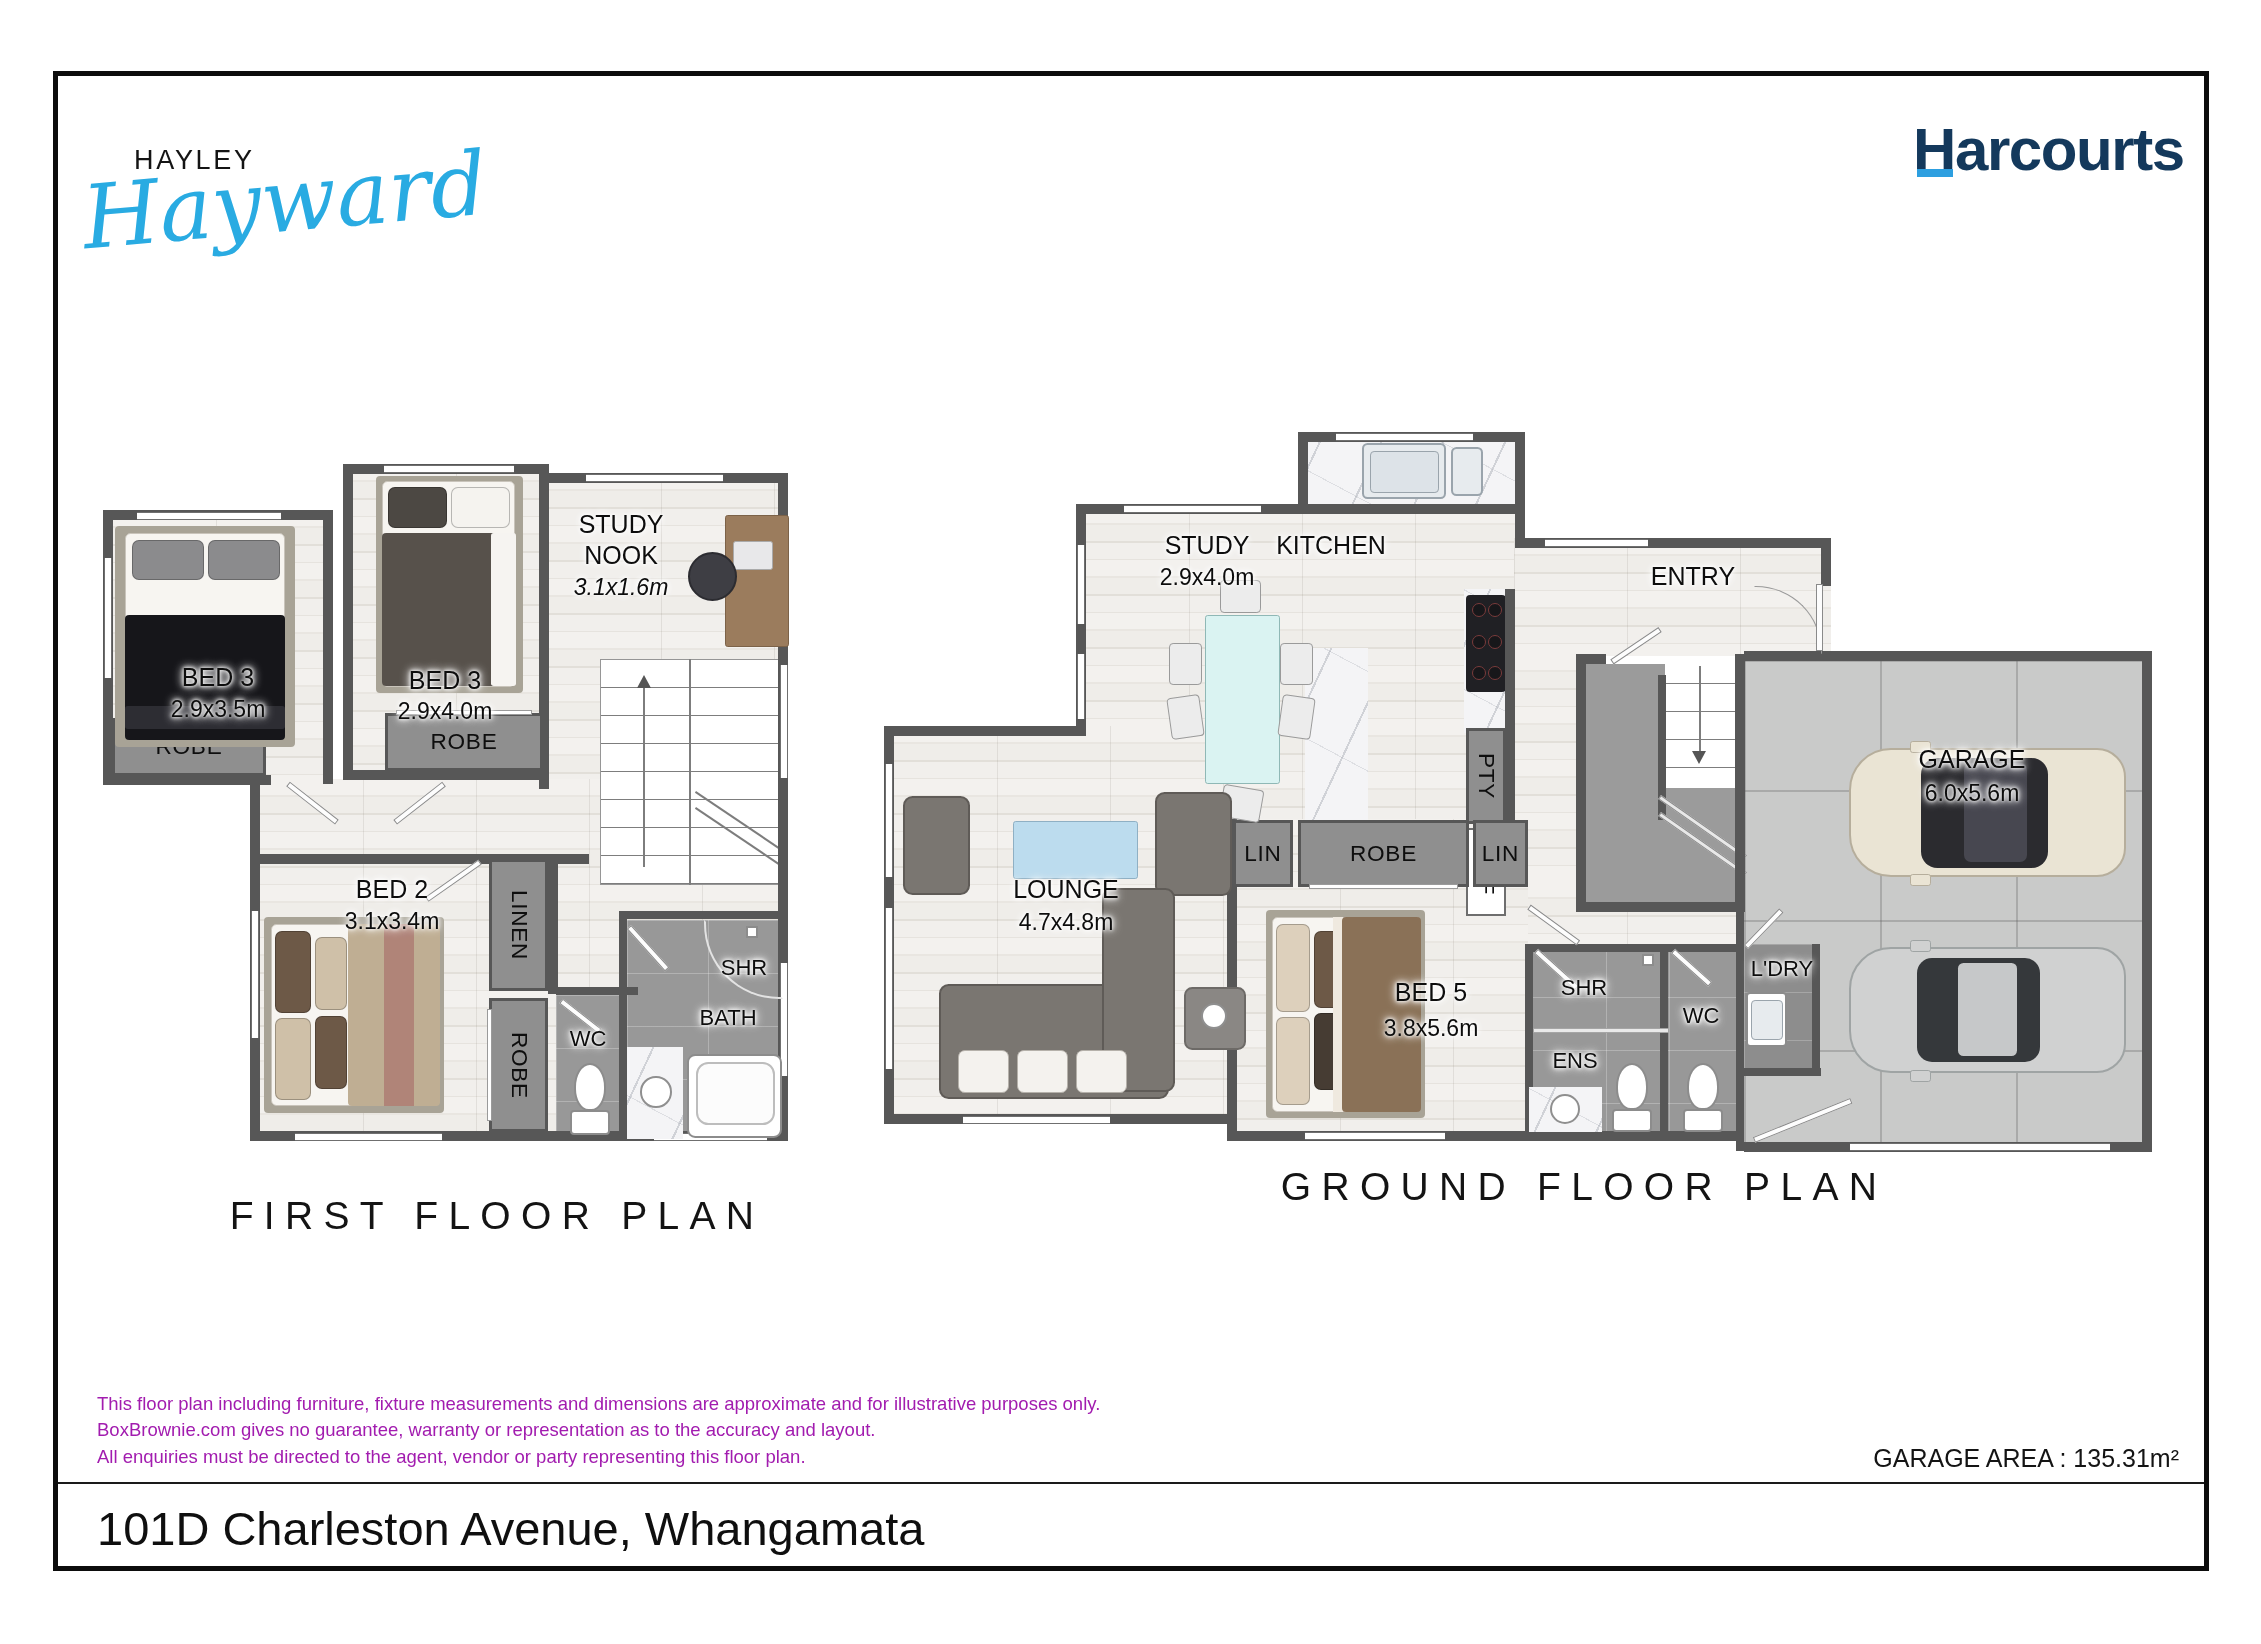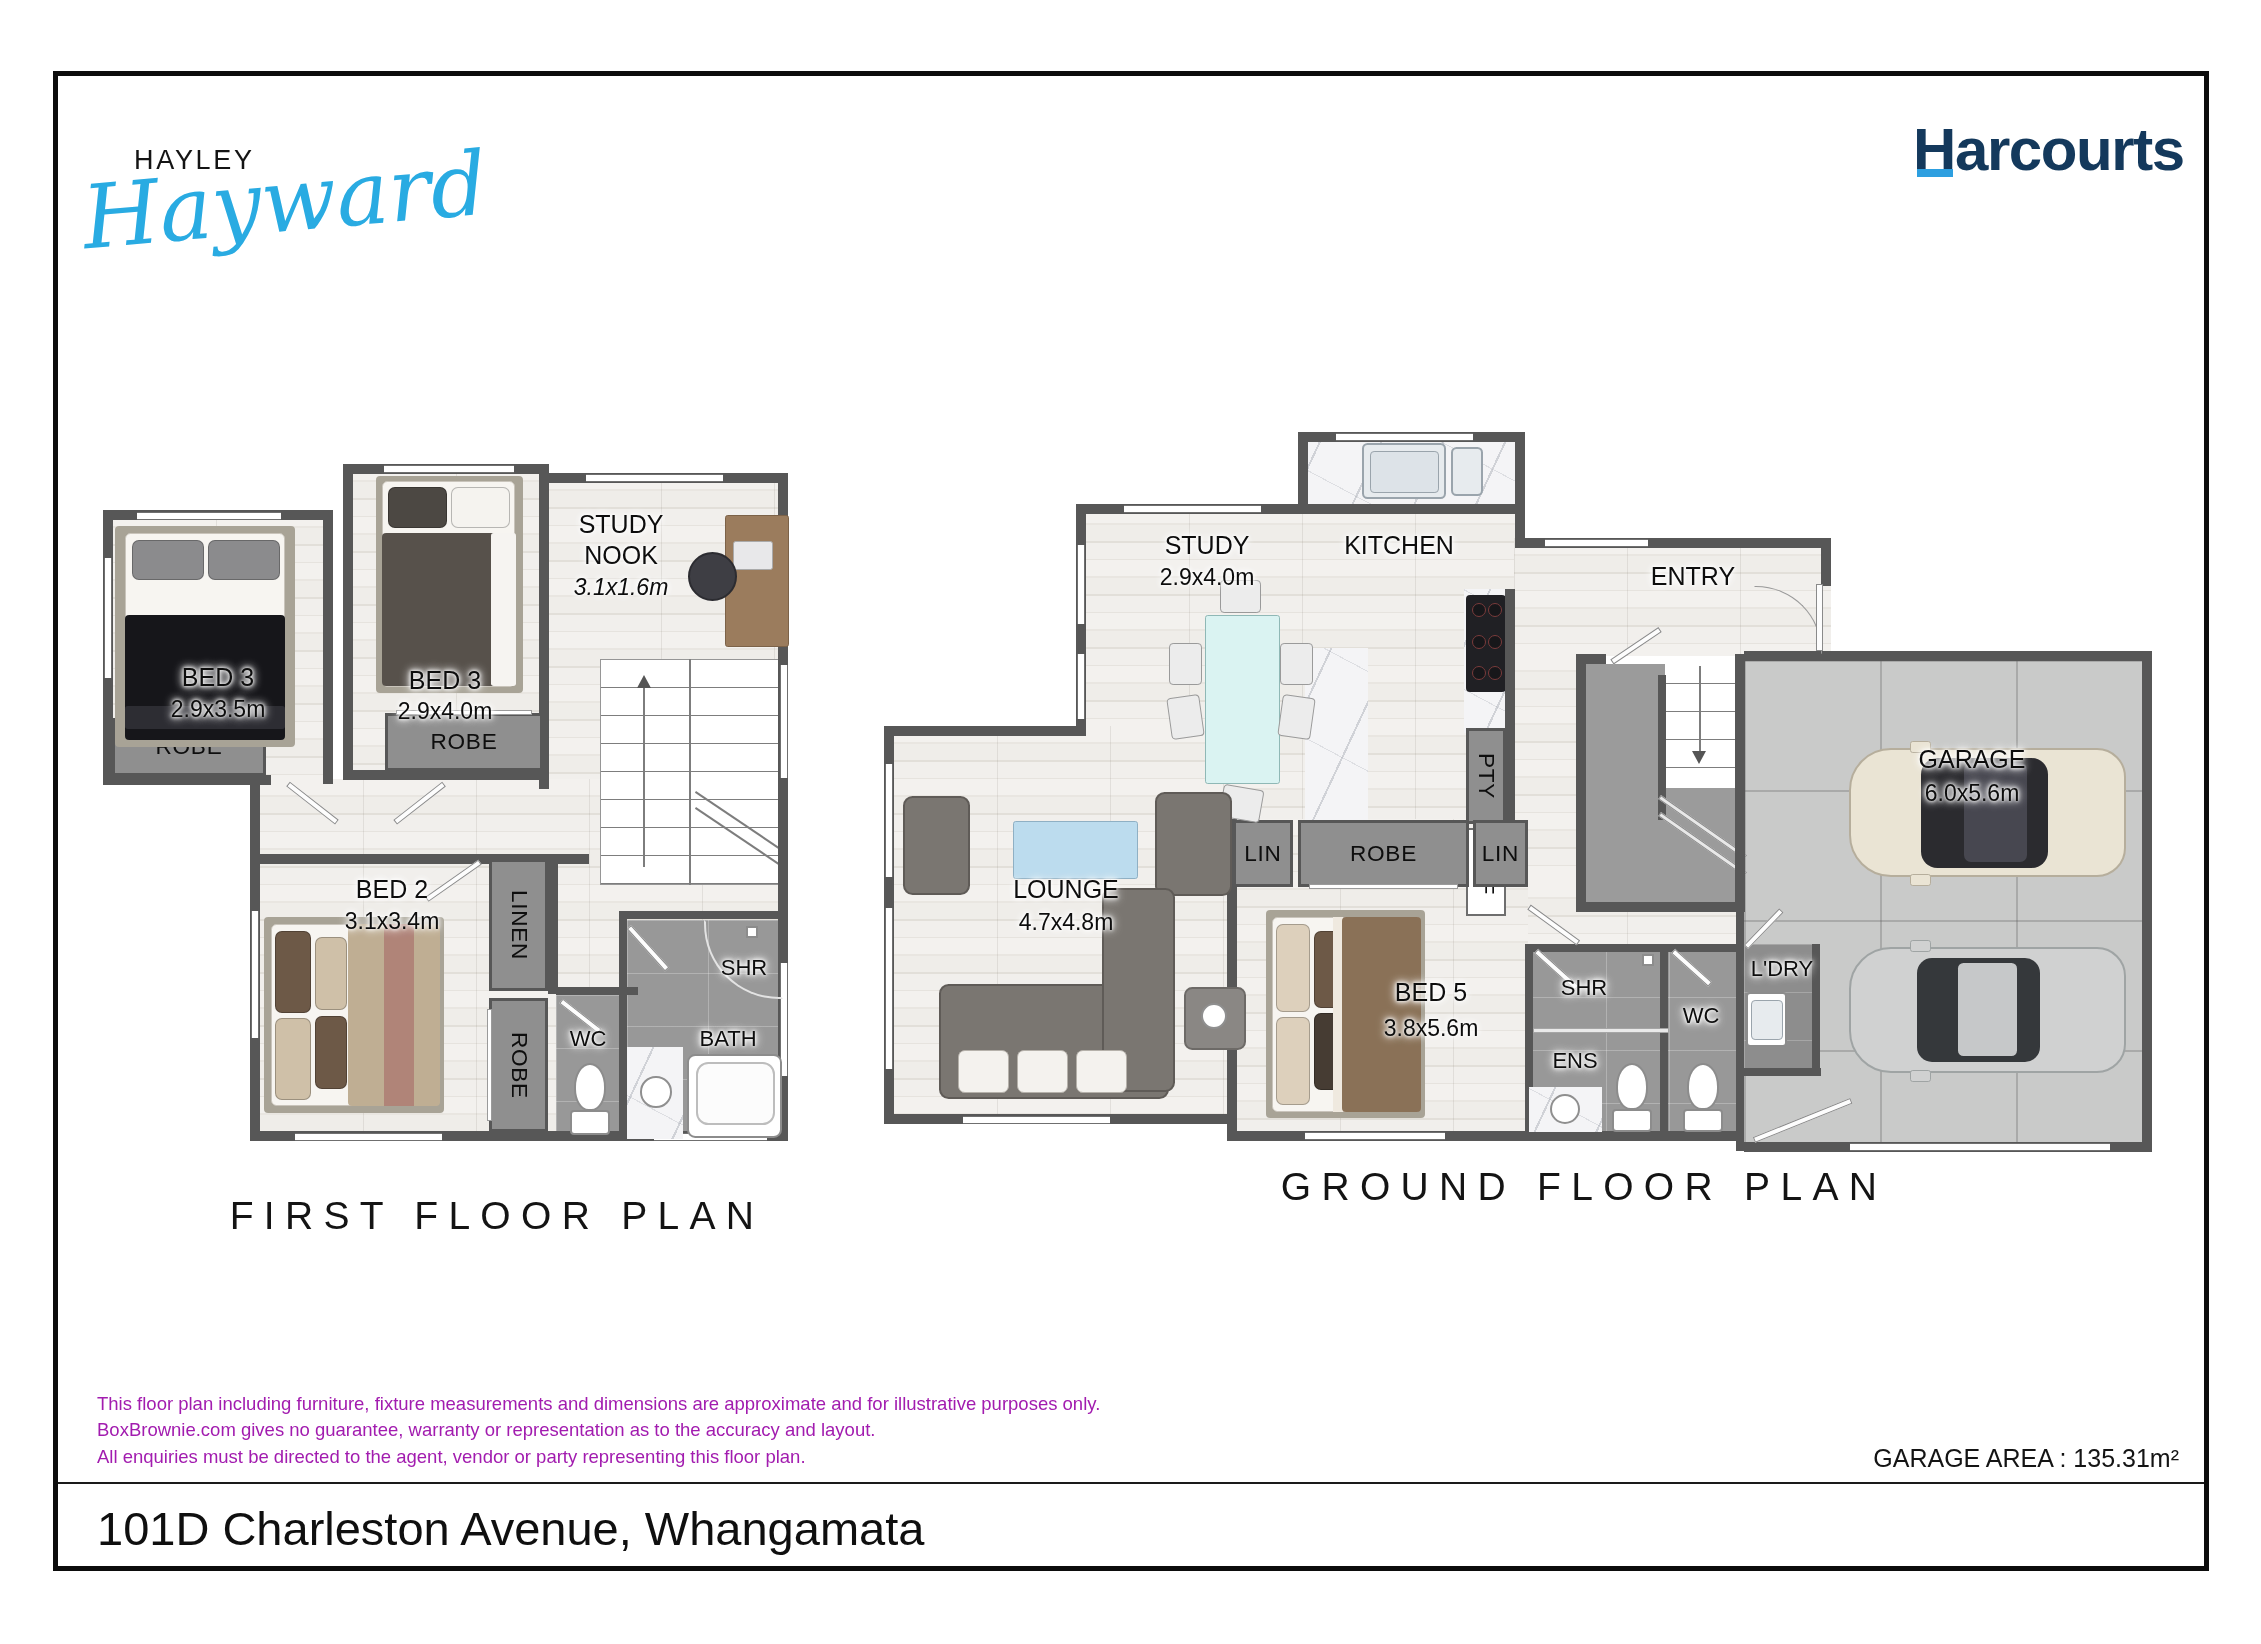--- a/index.html
+++ b/index.html
@@ -188,21 +188,21 @@
 <div class="abs lbl" style="left:218px;top:677px;">BED 3</div>
 <div class="abs lbl dim" style="left:218px;top:709px;">2.9x3.5m</div>
 <div class="abs lbl" style="left:445px;top:680px;">BED 3</div>
 <div class="abs lbl dim" style="left:445px;top:711px;">2.9x4.0m</div>
 <div class="abs lbl" style="left:621px;top:524px;">STUDY</div>
 <div class="abs lbl" style="left:621px;top:555px;">NOOK</div>
 <div class="abs lbl dim" style="left:621px;top:587px;font-style:italic;">3.1x1.6m</div>
 <div class="abs lbl" style="left:392px;top:889px;">BED 2</div>
 <div class="abs lbl dim" style="left:392px;top:921px;">3.1x3.4m</div>
 <div class="abs lbl sm" style="left:588px;top:1039px;">WC</div>
-<div class="abs lbl sm" style="left:728px;top:1039px;">BATH</div>
+<div class="abs lbl sm" style="left:728px;top:1018px;">BATH</div>
 <div class="abs lbl sm" style="left:744px;top:968px;">SHR</div>
 <div class="abs title" style="left:103px;top:1194px;width:788px;">FIRST FLOOR PLAN</div>
 
 <div class="abs marble" style="left:1298px;top:432px;width:226px;height:77px;"></div>
 <div class="abs wood" style="left:1076px;top:507px;width:439px;height:373px;"></div>
 <div class="abs wood" style="left:1514px;top:538px;width:317px;height:118px;"></div>
 <div class="abs wood" style="left:1514px;top:654px;width:63px;height:295px;"></div>
 <div class="abs wood" style="left:1514px;top:881px;width:230px;height:69px;"></div>
 <div class="abs wood" style="left:884px;top:726px;width:343px;height:397px;"></div>
 <div class="abs wood" style="left:1227px;top:819px;width:301px;height:315px;"></div>
@@ -341,21 +341,21 @@
 <div class="abs" style="left:1910px;top:741px;width:19px;height:9.6px;background:#eae4d4;border:1.4px solid #b6ae9c;border-radius:2.7px;"></div>
 <div class="abs" style="left:1910px;top:874px;width:19px;height:9.6px;background:#eae4d4;border:1.4px solid #b6ae9c;border-radius:2.7px;"></div>
 <div class="abs" style="left:1849px;top:947px;width:277px;height:126px;background:#d0d1d1;border:2.1px solid #9fa4a4;border-radius:42px 29px 29px 42px;box-sizing:border-box;"></div>
 <div class="abs" style="left:1917px;top:958px;width:123px;height:104px;background:#35383b;border-radius:15px;"></div>
 <div class="abs" style="left:1958px;top:963px;width:59px;height:93px;background:#c6c8c9;border-radius:5.5px;"></div>
 <div class="abs" style="left:1910px;top:940px;width:19px;height:9.6px;background:#d0d1d1;border:1.4px solid #9fa4a4;border-radius:2.7px;"></div>
 <div class="abs" style="left:1910px;top:1070px;width:19px;height:9.6px;background:#d0d1d1;border:1.4px solid #9fa4a4;border-radius:2.7px;"></div>
 
 <div class="abs lbl" style="left:1207px;top:545px;">STUDY</div>
 <div class="abs lbl dim" style="left:1207px;top:577px;">2.9x4.0m</div>
-<div class="abs lbl" style="left:1399px;top:545px;">KITCHEN</div>
+<div class="abs lbl" style="left:1331px;top:545px;">KITCHEN</div>
 <div class="abs lbl" style="left:1693px;top:576px;">ENTRY</div>
 <div class="abs lbl" style="left:1972px;top:759px;">GARAGE</div>
 <div class="abs lbl dim" style="left:1972px;top:793px;">6.0x5.6m</div>
 <div class="abs lbl" style="left:1066px;top:889px;">LOUNGE</div>
 <div class="abs lbl dim" style="left:1066px;top:922px;">4.7x4.8m</div>
 <div class="abs lbl" style="left:1431px;top:992px;">BED 5</div>
 <div class="abs lbl dim" style="left:1431px;top:1028px;">3.8x5.6m</div>
 <div class="abs lbl sm" style="left:1584px;top:988px;">SHR</div>
 <div class="abs lbl sm" style="left:1575px;top:1061px;">ENS</div>
 <div class="abs lbl sm" style="left:1701px;top:1016px;">WC</div>

